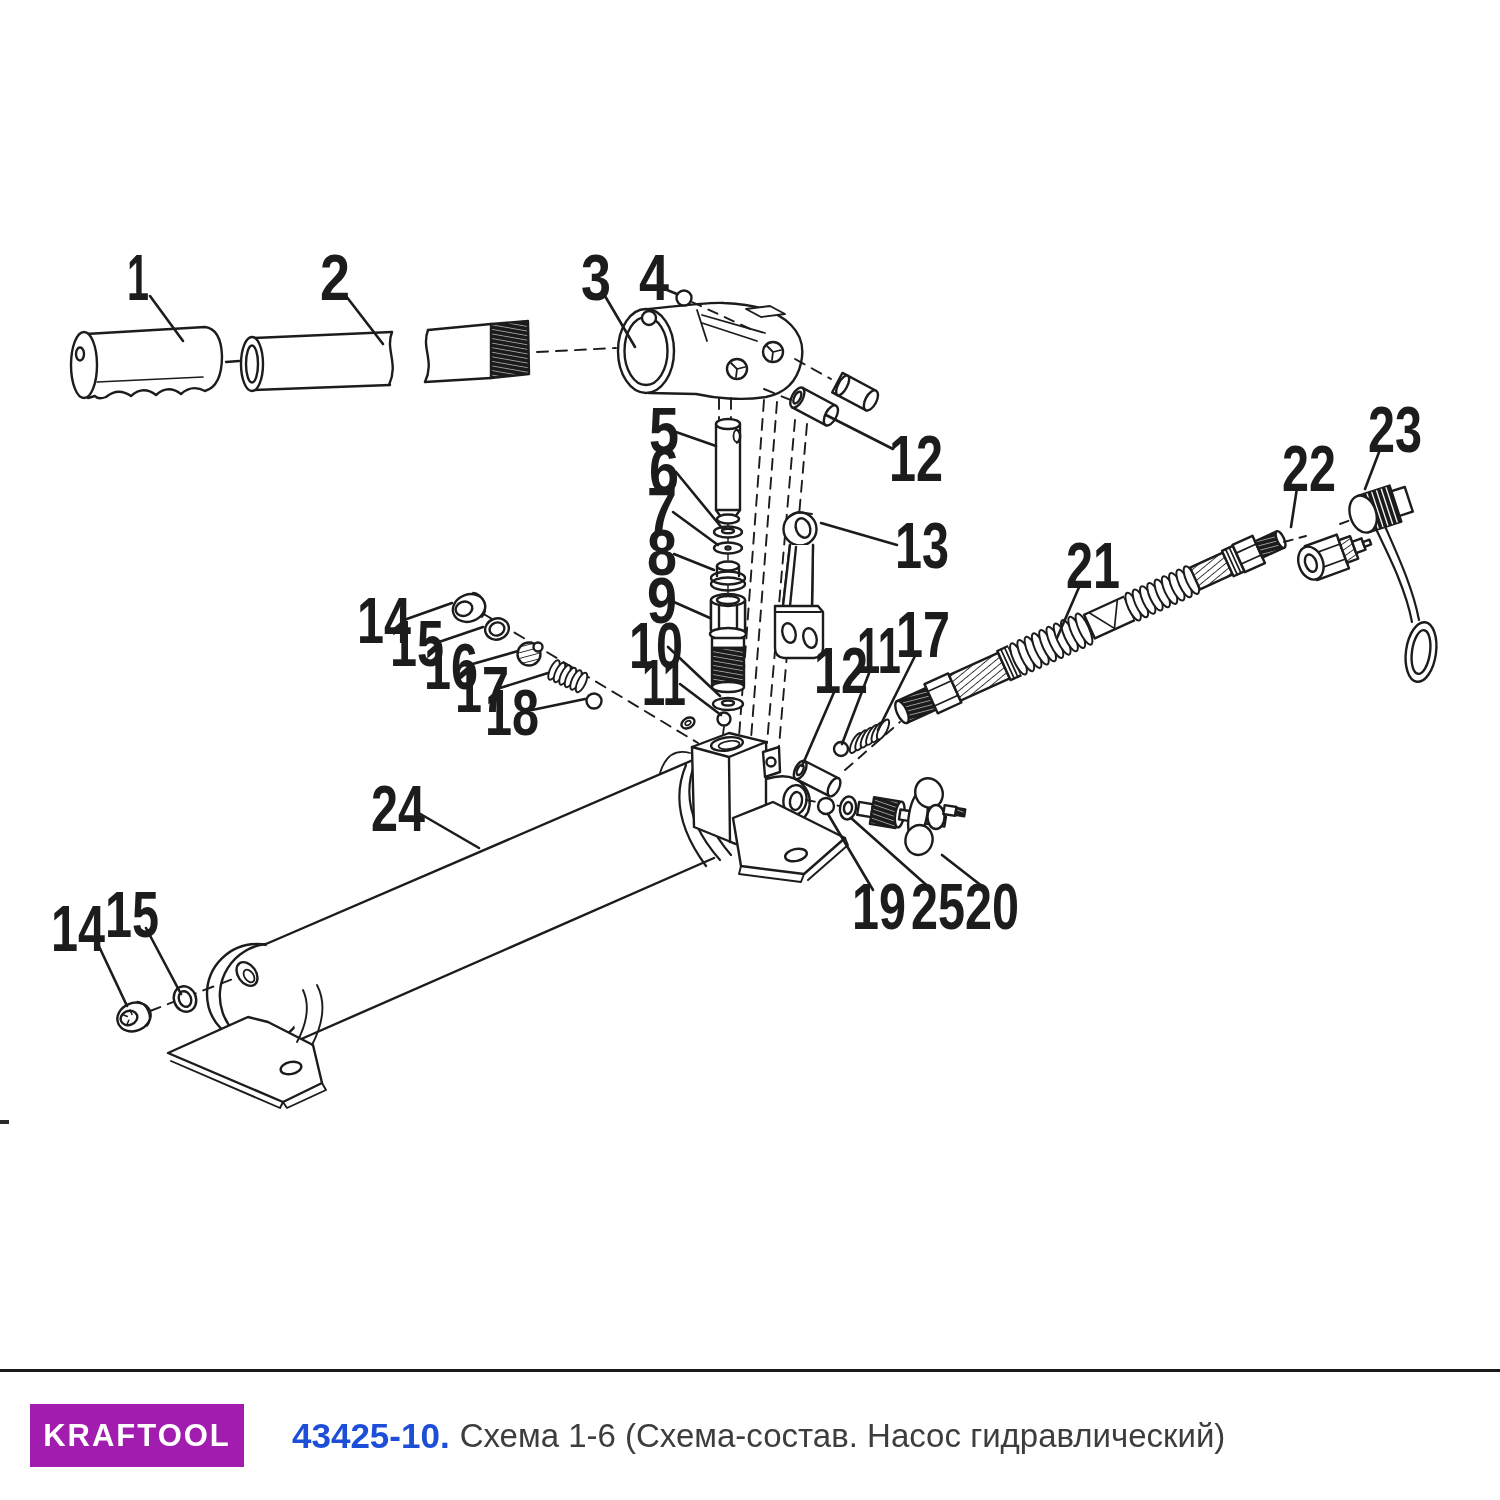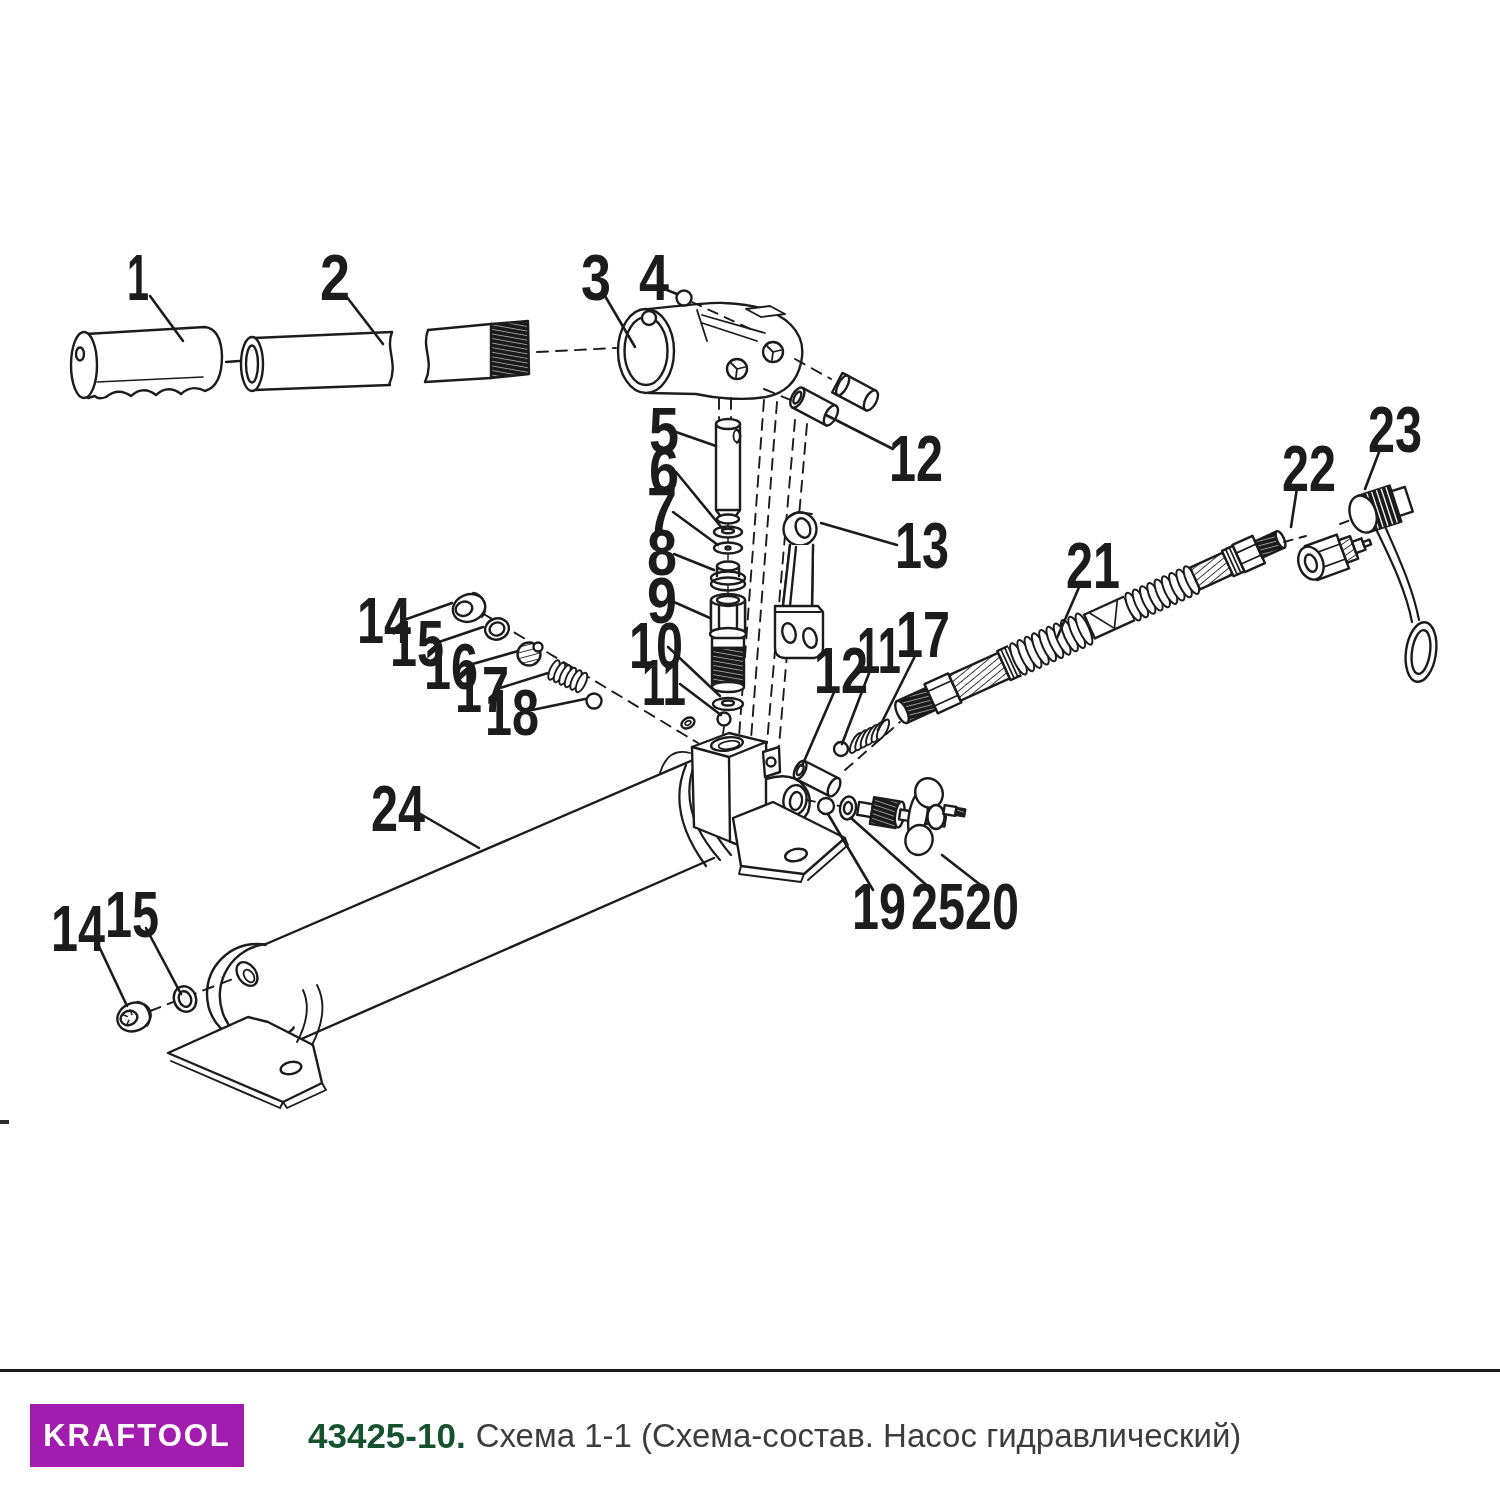--- a/index.html
+++ b/index.html
@@ -7,21 +7,21 @@
         font-family:"Liberation Sans",sans-serif;}
   svg{position:absolute;left:0;top:0;}
   .num{font-family:"Liberation Sans",sans-serif;font-weight:bold;font-size:64px;fill:#1c1c1c;}
   .footer-rule{position:absolute;left:0;top:1369px;width:1500px;height:3px;background:#1a1a1a;}
   .logo{position:absolute;left:30px;top:1404px;width:214px;height:63px;background:#a21caf;
         display:flex;align-items:center;justify-content:center;}
   .logo span{color:#ffffff;font-weight:bold;font-size:31px;letter-spacing:2px;
         font-family:"Liberation Sans",sans-serif;}
   .caption{position:absolute;left:292px;top:1414px;height:44px;display:flex;align-items:center;
         white-space:nowrap;}
-  .caption .code{font-weight:bold;font-size:35px;color:#14532d;margin-right:10px;margin-left:16px;}
+  .caption .code{font-weight:bold;font-size:35px;color:#1d4ed8;margin-right:10px;}
   .caption .ttl{font-size:33px;color:#3d3d3d;}
   .margin-mark{position:absolute;left:0;top:1120px;width:9px;height:4px;background:#2b2b2b;}
 </style>
 </head>
 <body>
 
 <div class="page">
 
 <svg width="1500" height="1500" viewBox="0 0 1500 1500">
   <defs>
@@ -424,15 +424,15 @@
   </g>
 </svg>
 
   <div class="margin-mark"></div>
   <div class="footer-rule"></div>
   <div class="logo">
     <span>KRAFTOOL</span>
   </div>
   <div class="caption">
     <span class="code">43425-10.</span>
-    <span class="ttl">Схема 1-1 (Схема-состав. Насос гидравлический)</span>
+    <span class="ttl">Схема 1-6 (Схема-состав. Насос гидравлический)</span>
   </div>
 </div>
 
 </body></html>

